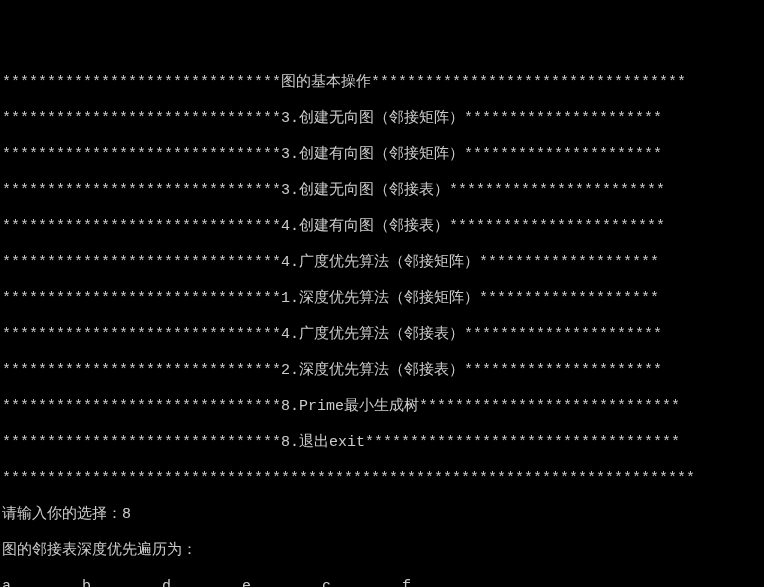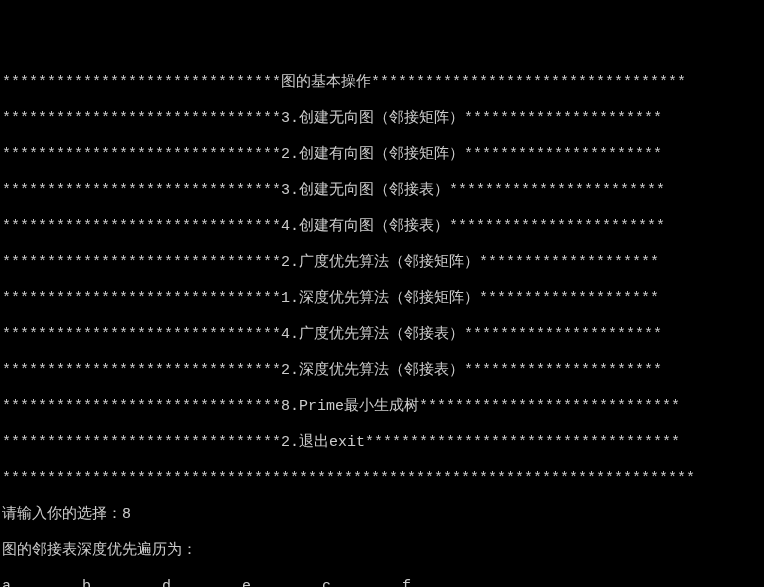--- a/index.html
+++ b/index.html
@@ -30,29 +30,29 @@
       width: 80px;
     }
   </style>
 </head>
 <body>
 
 
 
 <span class="line">*******************************图的基本操作***********************************</span>
 <span class="line">*******************************3.创建无向图（邻接矩阵）**********************</span>
-<span class="line">*******************************2.创建有向图（邻接矩阵）**********************</span>
+<span class="line">*******************************3.创建有向图（邻接矩阵）**********************</span>
 <span class="line">*******************************3.创建无向图（邻接表）************************</span>
 <span class="line">*******************************4.创建有向图（邻接表）************************</span>
-<span class="line">*******************************2.广度优先算法（邻接矩阵）********************</span>
+<span class="line">*******************************4.广度优先算法（邻接矩阵）********************</span>
 <span class="line">*******************************1.深度优先算法（邻接矩阵）********************</span>
 <span class="line">*******************************4.广度优先算法（邻接表）**********************</span>
 <span class="line">*******************************2.深度优先算法（邻接表）**********************</span>
 <span class="line">*******************************8.Prime最小生成树*****************************</span>
-<span class="line">*******************************2.退出exit***********************************</span>
+<span class="line">*******************************8.退出exit***********************************</span>
 <span class="line">*****************************************************************************</span>
 <span class="line"><span>请输入你的选择：</span><span>8</span></span>
 <span class="line">图的邻接表深度优先遍历为：</span>
 <span class="line traversal"><span>a</span><span>b</span><span>d</span><span>e</span><span>c</span><span>f</span></span>
 
 
 
 
 
 

